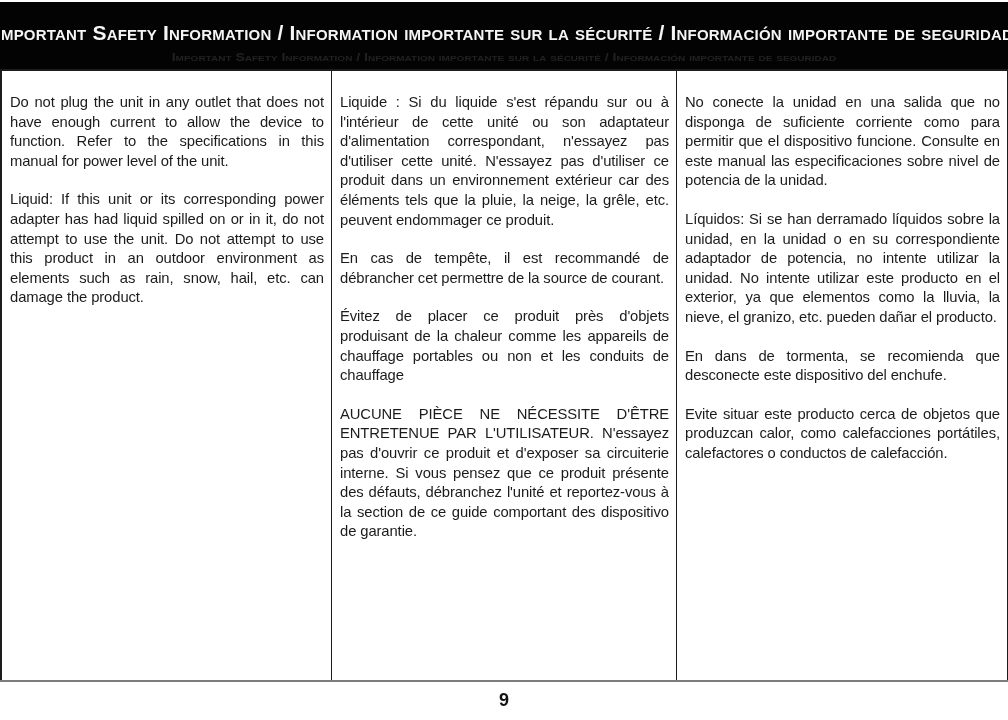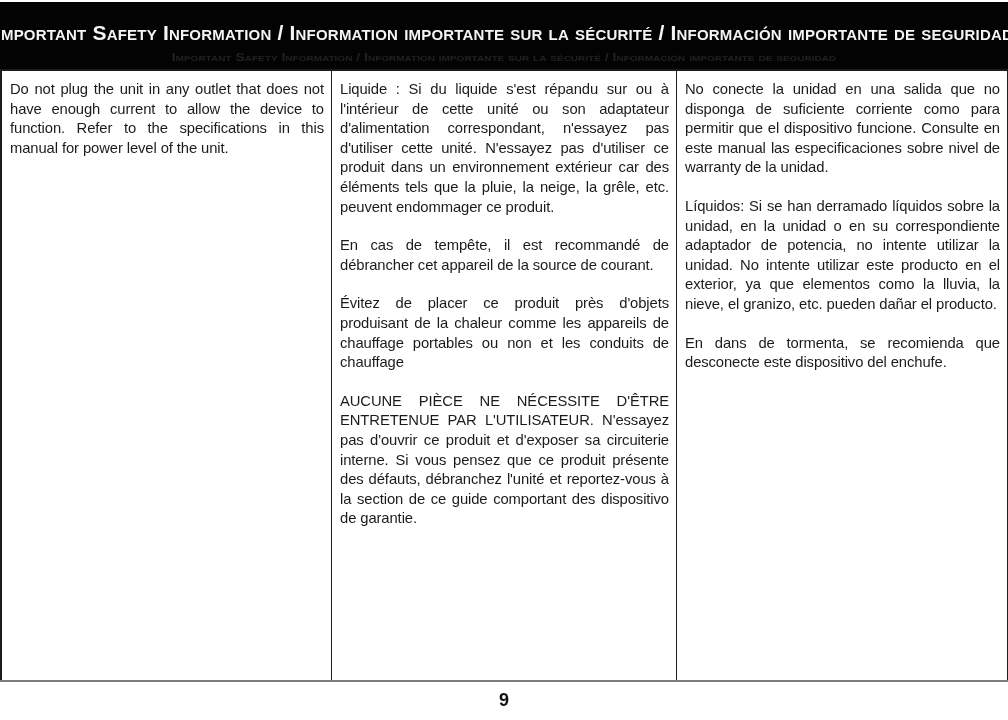--- a/index.html
+++ b/index.html
@@ -47,21 +47,21 @@
   }
   .safety-table{
     display:flex;
     height:613px;
     border-top:2px solid #1c1c1c;
     border-bottom:2px solid #7c7c7c;
     box-sizing:border-box;
   }
   .col{
     box-sizing:border-box;
-    padding:9px 7px 0 8px;
+    padding:22px 7px 0 8px;
     text-align:justify;
     font-size:14.8px;
     line-height:19.6px;
     letter-spacing:-0.1px;
   }
   .col-1{width:332px;border-left:2px solid #1c1c1c;border-right:1.5px solid #1c1c1c;}
   .col-2{width:345px;border-right:1.5px solid #1c1c1c;}
   .col-3{width:331px;border-right:1.5px solid #1c1c1c;}
   .col p{margin:0 0 19px 0;}
   .col p:last-child{margin-bottom:0;}
@@ -84,33 +84,35 @@
 
   <div class="header-bar">
     <div class="header-title">Important Safety Information / Information importante sur la sécurité / Información importante de seguridad</div>
     <div class="header-ghost">Important Safety Information / Information importante sur la sécurité / Información importante de seguridad</div>
   </div>
 
   <div class="safety-table">
 
     <div class="col col-1">
       <p>Do not plug the unit in any outlet that does not have enough current to allow the device to function.  Refer to the specifications in this manual for power level of the unit.</p>
+      <p>Liquid: If this unit or its corresponding power adapter has had liquid spilled on or in it, do not attempt to use the unit.  Do not attempt to use this product in an outdoor environment as elements such as rain, snow, hail, etc. can damage the product.</p>
     </div>
 
     <div class="col col-2">
       <p>Liquide : Si du liquide s'est répandu sur ou à l'intérieur de cette unité ou son adaptateur d'alimentation correspondant, n'essayez pas d'utiliser cette unité.  N'essayez pas d'utiliser ce produit dans un environnement extérieur car des éléments tels que la pluie, la neige, la grêle, etc. peuvent endommager ce produit.</p>
-      <p>En cas de tempête, il est recommandé de débrancher cet appareil de la source de courant.</p>
+      <p>En cas de tempête, il est recommandé de débrancher cet permettre de la source de courant.</p>
       <p>Évitez de placer ce produit près d'objets produisant de la chaleur comme les appareils de chauffage portables ou non et les conduits de chauffage</p>
       <p>AUCUNE PIÈCE NE NÉCESSITE D'ÊTRE ENTRETENUE PAR L'UTILISATEUR.  N'essayez pas d'ouvrir ce produit et d'exposer sa circuiterie interne.  Si vous pensez que ce produit présente des défauts, débranchez l'unité et reportez-vous à la section  de ce guide comportant des dispositivo de garantie.</p>
     </div>
 
     <div class="col col-3">
-      <p>No conecte la unidad en una salida que no disponga de suficiente corriente como para permitir que el dispositivo funcione.  Consulte en este manual las especificaciones sobre nivel de warranty de la unidad.</p>
+      <p>No conecte la unidad en una salida que no disponga de suficiente corriente como para permitir que el dispositivo funcione.  Consulte en este manual las especificaciones sobre nivel de potencia de la unidad.</p>
       <p>Líquidos:  Si se han derramado líquidos sobre la unidad, en la unidad o en su correspondiente adaptador de potencia, no intente utilizar la unidad.  No intente utilizar este producto en el exterior, ya que elementos como la lluvia, la nieve, el granizo, etc. pueden dañar el producto.</p>
       <p>En dans de tormenta, se recomienda que desconecte este dispositivo del enchufe.</p>
+      <p>Evite situar este producto cerca de objetos que produzcan calor, como calefacciones portátiles, calefactores o conductos de calefacción.</p>
     </div>
 
   </div>
 
   <div class="footer">
     <span class="page-number">9</span>
   </div>
 
 </div>
 

